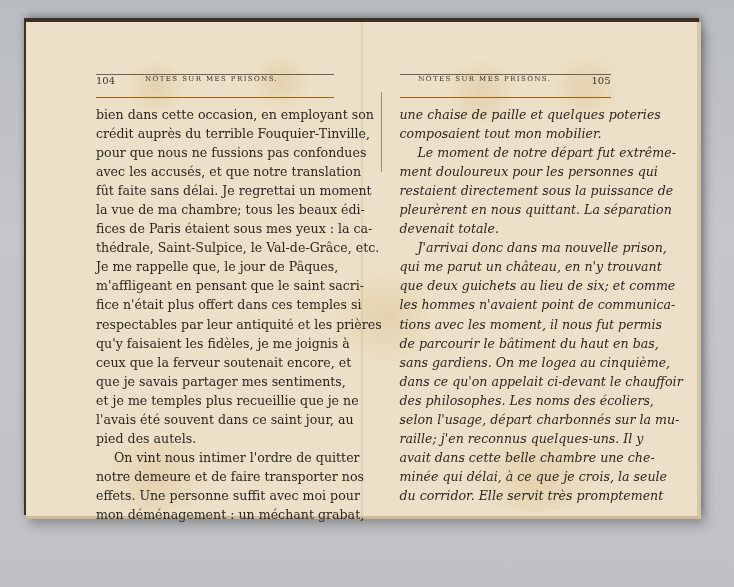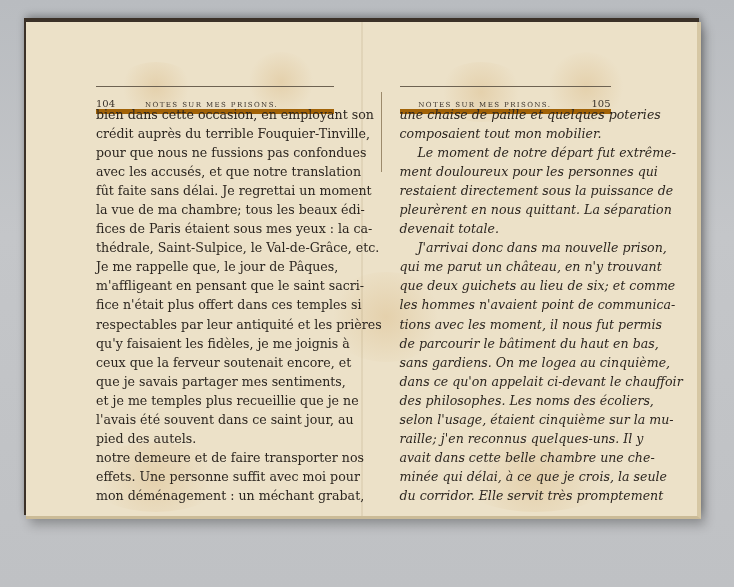--- a/index.html
+++ b/index.html
@@ -28,23 +28,23 @@
   .fold {
     position:absolute; left:calc(50% - 1px); top:0; width:2px; height:100%;
     background: linear-gradient(90deg, rgba(180,160,120,.0), rgba(170,150,110,.35), rgba(180,160,120,0));
   }
   .mark {
     position:absolute; left:355px; top:70px; width:1px; height:80px; background:#9c8a6c;
   }
   .header {
     position:absolute; top:52px; height:22px;
     border-top:1px solid #6d6252;
-    border-bottom:5px solid #a16207;
-    display:flex; align-items:flex-end;
-    font-size:7px; letter-spacing:1.4px; color:#3a322a;margin-top:12px;
+    border-bottom:1px solid #a16207;
+    display:flex; align-items:flex-start;
+    font-size:7px; letter-spacing:1.4px; color:#3a322a;
   }
   .page.left .header { left:70px; width:238px; }
   .page.right .header { left:38px; width:211px; justify-content:flex-end; }
   .pagenum { font-size:10px; letter-spacing:0; color:#3a322a; }
   .page.left .pagenum { margin-right:30px; }
   .page.right .pagenum { margin-left:40px; }
   .body-text {
     position:absolute; top:83px;
     font-size:12.6px; line-height:19.05px; color:#2c2620;
   }
@@ -85,20 +85,21 @@
         <span class="line">Je me rappelle que, le jour de Pâques,</span>
         <span class="line">m'affligeant en pensant que le saint sacri-</span>
         <span class="line">fice n'était plus offert dans ces temples si</span>
         <span class="line">respectables par leur antiquité et les prières</span>
         <span class="line">qu'y faisaient les fidèles, je me joignis à</span>
         <span class="line">ceux que la ferveur soutenait encore, et</span>
         <span class="line">que je savais partager mes sentiments,</span>
         <span class="line">et je me temples plus recueillie que je ne</span>
         <span class="line">l'avais été souvent dans ce saint jour, au</span>
         <span class="line last">pied des autels.</span>
+        <span class="line indent">On vint nous intimer l'ordre de quitter</span>
         <span class="line">notre demeure et de faire transporter nos</span>
         <span class="line">effets. Une personne suffit avec moi pour</span>
         <span class="line">mon déménagement : un méchant grabat,</span>
       </div>
   </div>
 
   <div class="page right">
     <div class="header">
       <span>NOTES SUR MES PRISONS.</span>
       <span class="pagenum">105</span>
@@ -113,20 +114,20 @@
         <span class="line last">devenait totale.</span>
         <span class="line indent">J'arrivai donc dans ma nouvelle prison,</span>
         <span class="line">qui me parut un château, en n'y trouvant</span>
         <span class="line">que deux guichets au lieu de six; et comme</span>
         <span class="line">les hommes n'avaient point de communica-</span>
         <span class="line">tions avec les moment, il nous fut permis</span>
         <span class="line">de parcourir le bâtiment du haut en bas,</span>
         <span class="line">sans gardiens. On me logea au cinquième,</span>
         <span class="line">dans ce qu'on appelait ci-devant le chauffoir</span>
         <span class="line">des philosophes. Les noms des écoliers,</span>
-        <span class="line">selon l'usage, étaient cinquième sur la mu-</span>
+        <span class="line">selon l'usage, départ charbonnés sur la mu-</span>
         <span class="line">raille; j'en reconnus quelques-uns. Il y</span>
         <span class="line">avait dans cette belle chambre une che-</span>
         <span class="line">minée qui délai, à ce que je crois, la seule</span>
         <span class="line">du corridor. Elle servit très promptement</span>
       </div>
   </div>
 </div>
 
 </body></html>

